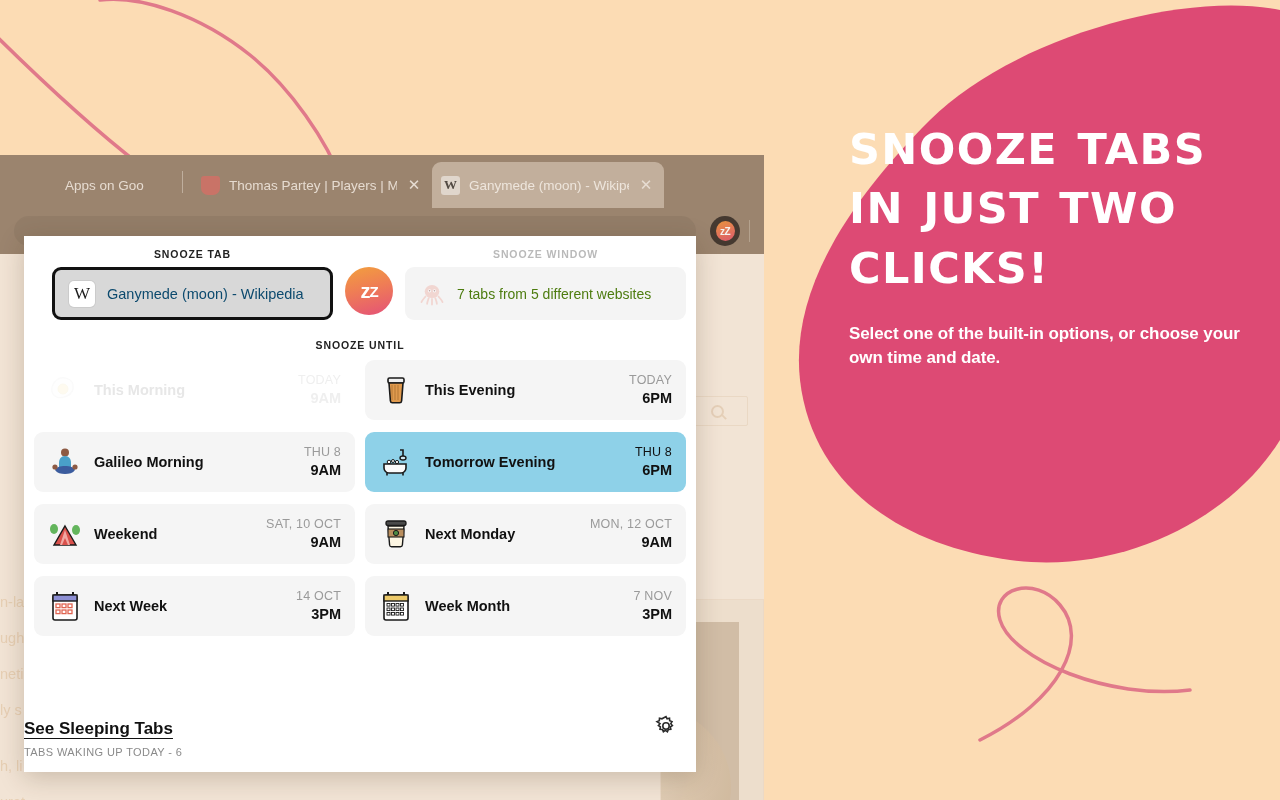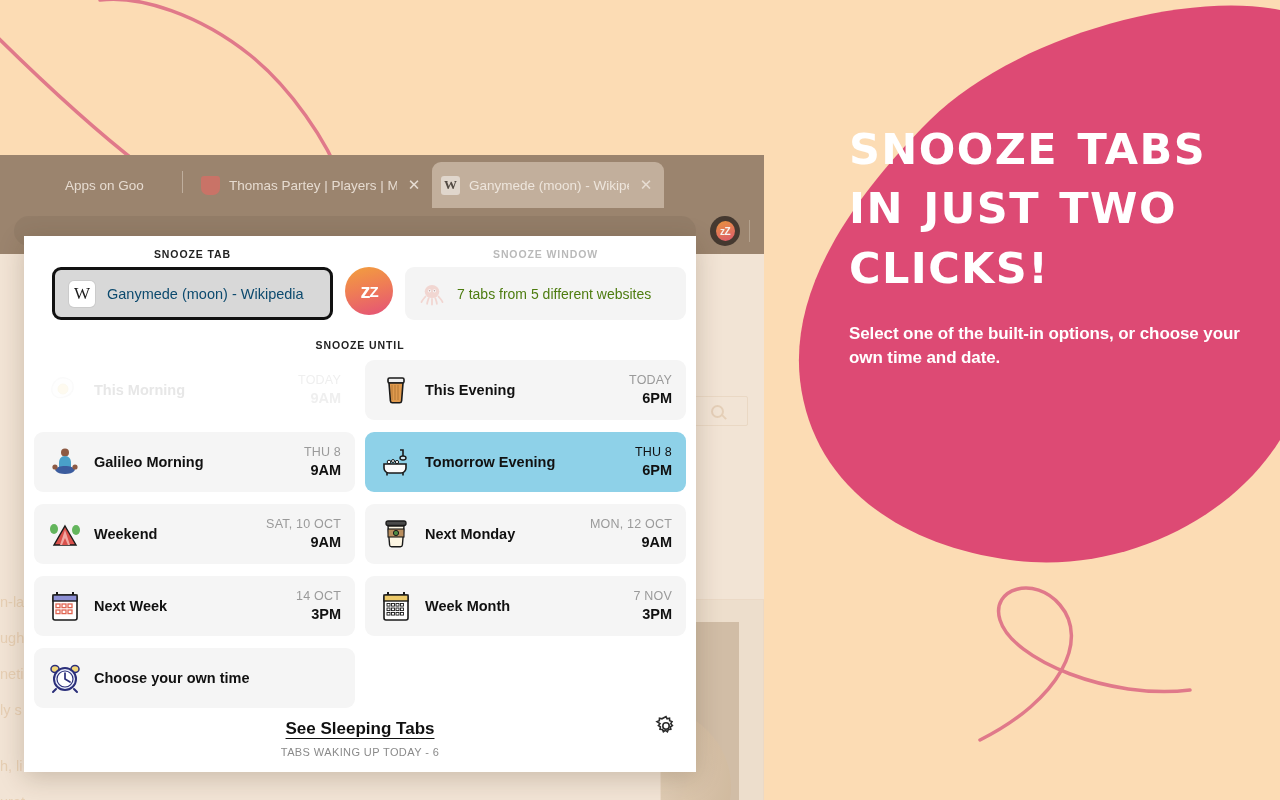--- a/index.html
+++ b/index.html
@@ -246,21 +246,21 @@
   }
   .opt.disabled .opt-label { color: #e7e7e7; }
   .opt-when { text-align: right; line-height: 1.25; }
   .opt-date { font-size: 12.5px; font-weight: 400; color: #9a9a9a; letter-spacing: .2px; }
   .opt-time { font-size: 14.5px; font-weight: 700; color: #111; }
   .opt.disabled .opt-date, .opt.disabled .opt-time { color: #efefef; }
   .opt.selected .opt-date, .opt.selected .opt-time { color: #111; }
 
   .footer {
     position: absolute; left: 0; right: 0; bottom: 14px;
-    text-align: center;
+    text-align: left;
   }
   .footer-link {
     font-size: 17px; font-weight: 700; color: #111;
     text-decoration: underline; text-underline-offset: 4px;
     display: inline-block;
   }
   .footer-sub {
     margin-top: 7px;
     font-size: 11px; letter-spacing: .4px; color: #8a8a8a; font-weight: 400;
   }
@@ -528,33 +528,20 @@
             </g>
           </svg>
       </span>
       <span class="opt-label">Week Month</span>
       <span class="opt-when">
         <span class="opt-date" style="display:block">7 NOV</span>
         <span class="opt-time" style="display:block">3PM</span>
       </span>
     </div>
 
-    <div class="opt">
-      <span class="opt-icon">
-        <svg width="32" height="32" viewBox="0 0 32 32">
-            <ellipse cx="6" cy="7" rx="4" ry="3.5" fill="#f3d77a" stroke="#2b2f7a" stroke-width="1.5"></ellipse>
-            <ellipse cx="26" cy="7" rx="4" ry="3.5" fill="#f3d77a" stroke="#2b2f7a" stroke-width="1.5"></ellipse>
-            <circle cx="16" cy="17" r="11" fill="#e9edfb" stroke="#2b2f7a" stroke-width="2"></circle>
-            <circle cx="16" cy="17" r="8" fill="#fff" stroke="#2b2f7a" stroke-width="1.2"></circle>
-            <path d="M16 17V11M16 17l5 3" stroke="#2b2f7a" stroke-width="1.7" stroke-linecap="round"></path>
-            <path d="M7 27l-3 3M25 27l3 3" stroke="#2b2f7a" stroke-width="2" stroke-linecap="round"></path>
-          </svg>
-      </span>
-      <span class="opt-label">Choose your own time</span>
-    </div>
 
     <div></div>
   </div>
 
   <div class="footer">
     <div class="footer-link">See Sleeping Tabs</div>
     <div class="footer-sub">TABS WAKING UP TODAY - 6</div>
   </div>
 
   <span class="gear">

